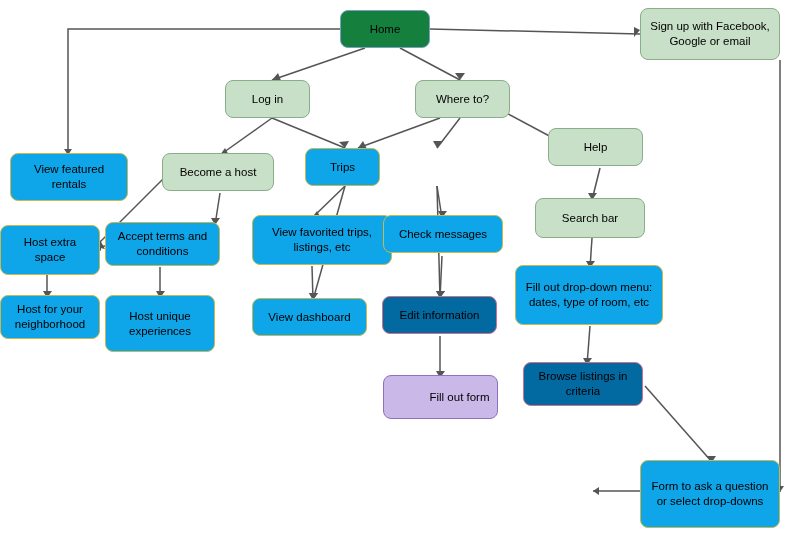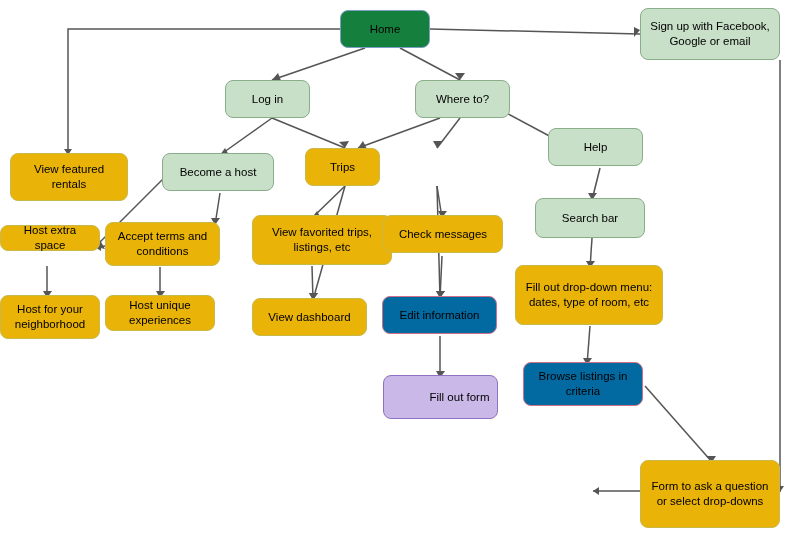--- a/index.html
+++ b/index.html
@@ -24,21 +24,21 @@
       display: flex;
       align-items: center;
       justify-content: center;
       text-align: center;
       padding: 4px 6px;
       line-height: 1.3;
       font-size: 11.5px;
     }
     .blue { background: #15803d; border-color: #7a9fc2; }
     .green { background: #c8dfc8; border-color: #8aad8a; }
-    .yellow { background: #eab308; border-color: #c9b84a; }
+    .yellow { background: #0ea5e9; border-color: #c9b84a; }
     .pink { background: #0369a1; border-color: #d0708a; }
     .purple { background: #c9b8e8; border-color: #9070c0; padding-left: 44px; }
     svg#arrows {
       position: absolute;
       top: 0; left: 0;
       width: 791px;
       height: 551px;
       pointer-events: none;
     }
     svg#arrows line, svg#arrows path, svg#arrows polyline {
@@ -158,39 +158,39 @@
   </div>
   <div class="node green" style="left:162px;top:153px;width:112px;height:38px">
     <span>Become a host</span>
   </div>
   <div class="node yellow" style="left:305px;top:148px;width:75px;height:38px">
     <span>Trips</span>
   </div>
   <div class="node green" style="left:548px;top:128px;width:95px;height:38px">
     <span>Help</span>
   </div>
-  <div class="node yellow" style="left:0px;top:225px;width:100px;height:26px">
+  <div class="node yellow" style="left:0px;top:225px;width:100px;height:50px">
     <span>Host extra space</span>
   </div>
   <div class="node yellow" style="left:105px;top:222px;width:115px;height:44px">
     <span>Accept terms and conditions</span>
   </div>
   <div class="node yellow" style="left:252px;top:215px;width:140px;height:50px">
     <span>View favorited trips, listings, etc</span>
   </div>
   <div class="node yellow" style="left:383px;top:215px;width:120px;height:38px">
     <span>Check messages</span>
   </div>
   <div class="node green" style="left:535px;top:198px;width:110px;height:40px">
     <span>Search bar</span>
   </div>
   <div class="node yellow" style="left:0px;top:295px;width:100px;height:44px">
     <span>Host for your neighborhood</span>
   </div>
-  <div class="node yellow" style="left:105px;top:295px;width:110px;height:36px">
+  <div class="node yellow" style="left:105px;top:295px;width:110px;height:57px">
     <span>Host unique experiences</span>
   </div>
   <div class="node yellow" style="left:252px;top:298px;width:115px;height:38px">
     <span>View dashboard</span>
   </div>
   <div class="node pink" style="left:382px;top:296px;width:115px;height:38px">
     <span>Edit information</span>
   </div>
   <div class="node yellow" style="left:515px;top:265px;width:148px;height:60px">
     <span>Fill out drop-down menu: dates, type of room, etc</span>

